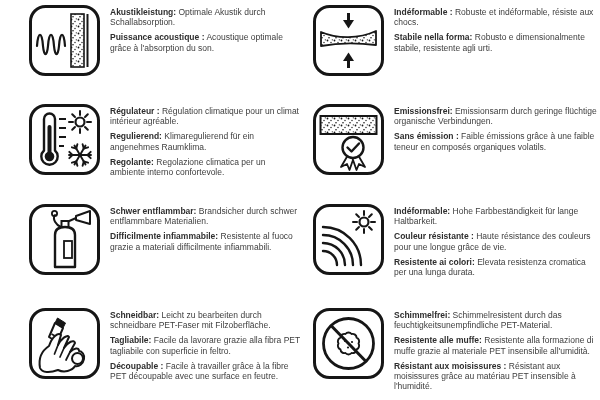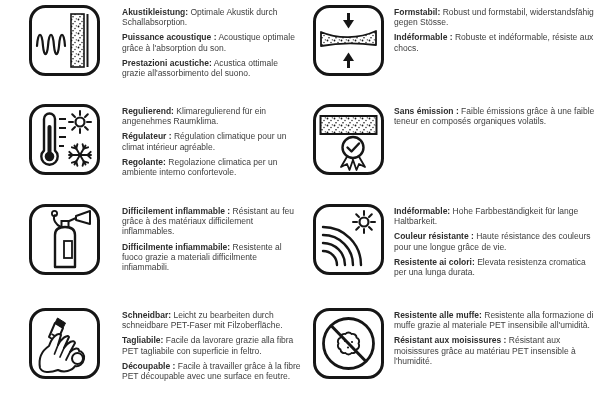--- a/index.html
+++ b/index.html
@@ -13,21 +13,21 @@
     grid-template-rows:99px 100px 104px 97px;
     padding-top:4px;
     box-sizing:border-box;
   }
   .cell{display:flex;align-items:flex-start;gap:9px;box-sizing:border-box;}
   .cell.left{padding-left:28px;}
   .cell.right{padding-left:10px;}
   .icon-box{flex:0 0 auto;}
   .icon-box svg{display:block;}
   .texts{padding-top:3px;}
-  .cell.left .texts{width:198px;margin-left:12px;}
+  .cell.left .texts{width:198px;}
   .cell.right .texts{width:204px;}
   .texts p{
     margin:0 0 5px 0;
     font-size:8.5px;line-height:10.2px;color:#3d3d3d;
   }
   .texts p b{font-weight:bold;color:#2e2e2e;}
 </style>
 </head>
 <body>
 
@@ -46,21 +46,20 @@
         </defs>
         <rect x="2.5" y="2.5" width="68" height="68" rx="15" fill="#fff" stroke="#161616" stroke-width="3"></rect>
         <rect x="43" y="10" width="13" height="53" fill="url(#sp1)" stroke="#161616" stroke-width="1.6"></rect>
         <line x1="59.5" y1="10" x2="59.5" y2="63" stroke="#161616" stroke-width="2"></line>
         <path d="M9 42 C10 27 14 27 15 42 C16 53 19 53 20 42 C21 27 25 27 26 42 C27 53 30 53 31 42 C32 27 36 27 37 42" fill="none" stroke="#161616" stroke-width="2.2" stroke-linecap="round"></path>
       </svg>
     </div>
     <div class="texts">
       <p><b>Akustikleistung:</b> <span>Optimale Akustik durch Schallabsorption.</span></p>
       <p><b>Puissance acoustique :</b> <span>Acoustique optimale grâce à l'absorption du son.</span></p>
-      <p><b>Prestazioni acustiche:</b> <span>Acustica ottimale grazie all'assorbimento del suono.</span></p>
     </div>
   </section>
 
   <section class="cell right">
     <div class="icon-box">
       <svg width="73" height="73" viewBox="0 0 73 73">
         <defs>
           <pattern id="sp2" width="7" height="7" patternUnits="userSpaceOnUse">
             <circle cx="1.5" cy="1.5" r="0.9" fill="#161616"></circle>
               <circle cx="5" cy="3.5" r="0.7" fill="#161616"></circle>
@@ -70,22 +69,22 @@
         </defs>
         <rect x="2.5" y="2.5" width="68" height="68" rx="15" fill="#fff" stroke="#161616" stroke-width="3"></rect>
         <path d="M9 28 C25 35 47 35 64 27 L64 41 C47 39 25 39 9 42 Z" fill="url(#sp2)" stroke="#161616" stroke-width="1.8" stroke-linejoin="round"></path>
         <line x1="36.5" y1="9" x2="36.5" y2="18" stroke="#161616" stroke-width="3"></line>
         <path d="M31 16 L36.5 24.5 L42 16 Z" fill="#161616"></path>
         <line x1="36.5" y1="64" x2="36.5" y2="55" stroke="#161616" stroke-width="3"></line>
         <path d="M31 57 L36.5 48.5 L42 57 Z" fill="#161616"></path>
       </svg>
     </div>
     <div class="texts">
-      <p><b>Formstabil:</b> <span>Robust und formstabil, widerstandsfähig gegen Stösse.</span></p>
       <p><b>Indéformable :</b> <span>Robuste et indéformable, résiste aux chocs.</span></p>
+      <p><b>Stabile nella forma:</b> <span>Robusto e dimensionalmente stabile, resistente agli urti.</span></p>
     </div>
   </section>
 
   <section class="cell left">
     <div class="icon-box">
       <svg width="73" height="73" viewBox="0 0 73 73">
         <rect x="2.5" y="2.5" width="68" height="68" rx="15" fill="#fff" stroke="#161616" stroke-width="3"></rect>
         <path d="M16 16 A5.5 5.5 0 0 1 27 16 L27 47.5 A8.2 8.2 0 1 1 16 47.5 Z" fill="#fff" stroke="#161616" stroke-width="2.4" stroke-linejoin="round"></path>
         <line x1="21.5" y1="24" x2="21.5" y2="50" stroke="#161616" stroke-width="4" stroke-linecap="round"></line>
         <circle cx="21.5" cy="53.5" r="4.8" fill="#161616"></circle>
@@ -117,22 +116,22 @@
           <line x1="48.25" y1="45.5" x2="43.9" y2="44.3"></line>
             <line x1="48.25" y1="45.5" x2="49.4" y2="41.2"></line>
           <line x1="48.25" y1="58.5" x2="49.4" y2="62.8"></line>
             <line x1="48.25" y1="58.5" x2="43.9" y2="59.7"></line>
           <line x1="55.75" y1="45.5" x2="54.6" y2="41.2"></line>
             <line x1="55.75" y1="45.5" x2="60.1" y2="44.3"></line>
         </g>
       </svg>
     </div>
     <div class="texts">
+      <p><b>Régulateur :</b> <span>Régulation climatique pour un climat intérieur agréable.</span></p>
       <p><b>Regulierend:</b> <span>Klimaregulierend für ein angenehmes Raumklima.</span></p>
-      <p><b>Régulateur :</b> <span>Régulation climatique pour un climat intérieur agréable.</span></p>
       <p><b>Regolante:</b> <span>Regolazione climatica per un ambiente interno confortevole.</span></p>
     </div>
   </section>
 
   <section class="cell right">
     <div class="icon-box">
       <svg width="73" height="73" viewBox="0 0 73 73">
         <defs>
           <pattern id="sp4" width="7" height="7" patternUnits="userSpaceOnUse">
             <circle cx="1.5" cy="1.5" r="0.9" fill="#161616"></circle>
@@ -143,39 +142,40 @@
         </defs>
         <rect x="2.5" y="2.5" width="68" height="68" rx="15" fill="#fff" stroke="#161616" stroke-width="3"></rect>
         <rect x="8.5" y="13" width="56" height="18" fill="url(#sp4)" stroke="#161616" stroke-width="2"></rect>
         <path d="M36 52 L29 64 L35 61 L37.5 67 L42 54 Z" fill="#fff" stroke="#161616" stroke-width="1.8" stroke-linejoin="round"></path>
         <path d="M46 52 L53 64 L47 61 L44.5 67 L40 54 Z" fill="#fff" stroke="#161616" stroke-width="1.8" stroke-linejoin="round"></path>
         <circle cx="41" cy="44.5" r="10.5" fill="#fff" stroke="#161616" stroke-width="2.4"></circle>
         <polyline points="35.5,44.5 39.5,48.5 47,40.5" fill="none" stroke="#161616" stroke-width="2.4" stroke-linecap="round" stroke-linejoin="round"></polyline>
       </svg>
     </div>
     <div class="texts">
+      <p><b>Emissionsfrei:</b> <span>Emissionsarm durch geringe flüchtige organische Verbindungen.</span></p>
       <p><b>Sans émission :</b> <span>Faible émissions grâce à une faible teneur en composés organiques volatils.</span></p>
     </div>
   </section>
 
   <section class="cell left">
     <div class="icon-box">
       <svg width="73" height="73" viewBox="0 0 73 73">
         <rect x="2.5" y="2.5" width="68" height="68" rx="15" fill="#fff" stroke="#161616" stroke-width="3"></rect>
         <polygon points="48,13 62,8 62,21 48,17" fill="#fff" stroke="#161616" stroke-width="2" stroke-linejoin="round"></polygon>
         <line x1="39" y1="19" x2="48" y2="15" stroke="#161616" stroke-width="2"></line>
         <path d="M33 24 C28 22 24 16 27 12" fill="none" stroke="#161616" stroke-width="2" stroke-linecap="round"></path>
         <circle cx="26.5" cy="10.5" r="2.6" fill="none" stroke="#161616" stroke-width="1.8"></circle>
         <rect x="33.5" y="18" width="7" height="6" fill="#fff" stroke="#161616" stroke-width="2"></rect>
         <path d="M27 32 C27 26 31 24 37 24 C43 24 47 26 47 32 L47 64 L27 64 Z" fill="#fff" stroke="#161616" stroke-width="2.4" stroke-linejoin="round"></path>
         <rect x="36" y="38" width="8" height="17" fill="none" stroke="#161616" stroke-width="1.8"></rect>
       </svg>
     </div>
     <div class="texts">
-      <p><b>Difficilement inflammable :</b> <span>Résistant au feu grâce à des matériaux difficilement inflammables.</span></p>
+      <p><b>Schwer entflammbar:</b> <span>Brandsicher durch schwer entflammbare Materialien.</span></p>
       <p><b>Difficilmente infiammabile:</b> <span>Resistente al fuoco grazie a materiali difficilmente infiammabili.</span></p>
     </div>
   </section>
 
   <section class="cell right">
     <div class="icon-box">
       <svg width="73" height="73" viewBox="0 0 73 73">
         <rect x="2.5" y="2.5" width="68" height="68" rx="15" fill="#fff" stroke="#161616" stroke-width="3"></rect>
         <g fill="none" stroke="#161616" stroke-width="2.4" stroke-linecap="round">
           <path d="M11 48 A14 14 0 0 1 25 62"></path>
@@ -230,18 +230,19 @@
         <rect x="2.5" y="2.5" width="68" height="68" rx="15" fill="#fff" stroke="#161616" stroke-width="3"></rect>
         <circle cx="36.5" cy="36.5" r="25" fill="#fff" stroke="#161616" stroke-width="2.8"></circle>
         <path d="M46.5 36.5 A4 4 0 0 1 44.59 42.38 A4 4 0 0 1 39.59 46.01 A4 4 0 0 1 33.41 46.01 A4 4 0 0 1 28.41 42.38 A4 4 0 0 1 26.5 36.5 A4 4 0 0 1 28.41 30.62 A4 4 0 0 1 33.41 26.99 A4 4 0 0 1 39.59 26.99 A4 4 0 0 1 44.59 30.62 A4 4 0 0 1 46.5 36.5 Z" fill="#fff" stroke="#161616" stroke-width="1.9" stroke-linejoin="round"></path>
         <circle cx="33" cy="34" r="1.1" fill="#161616"></circle>
         <circle cx="40" cy="35" r="1.1" fill="#161616"></circle>
         <circle cx="36" cy="40.5" r="1.1" fill="#161616"></circle>
         <line x1="19" y1="18.5" x2="54.5" y2="55" stroke="#161616" stroke-width="3"></line>
       </svg>
     </div>
     <div class="texts">
+      <p><b>Schimmelfrei:</b> <span>Schimmelresistent durch das feuchtigkeitsunempfindliche PET-Material.</span></p>
       <p><b>Resistente alle muffe:</b> <span>Resistente alla formazione di muffe grazie al materiale PET insensibile all'umidità.</span></p>
       <p><b>Résistant aux moisissures :</b> <span>Résistant aux moisissures grâce au matériau PET insensible à l'humidité.</span></p>
     </div>
   </section>
 
 </div>
 
 </body></html>

